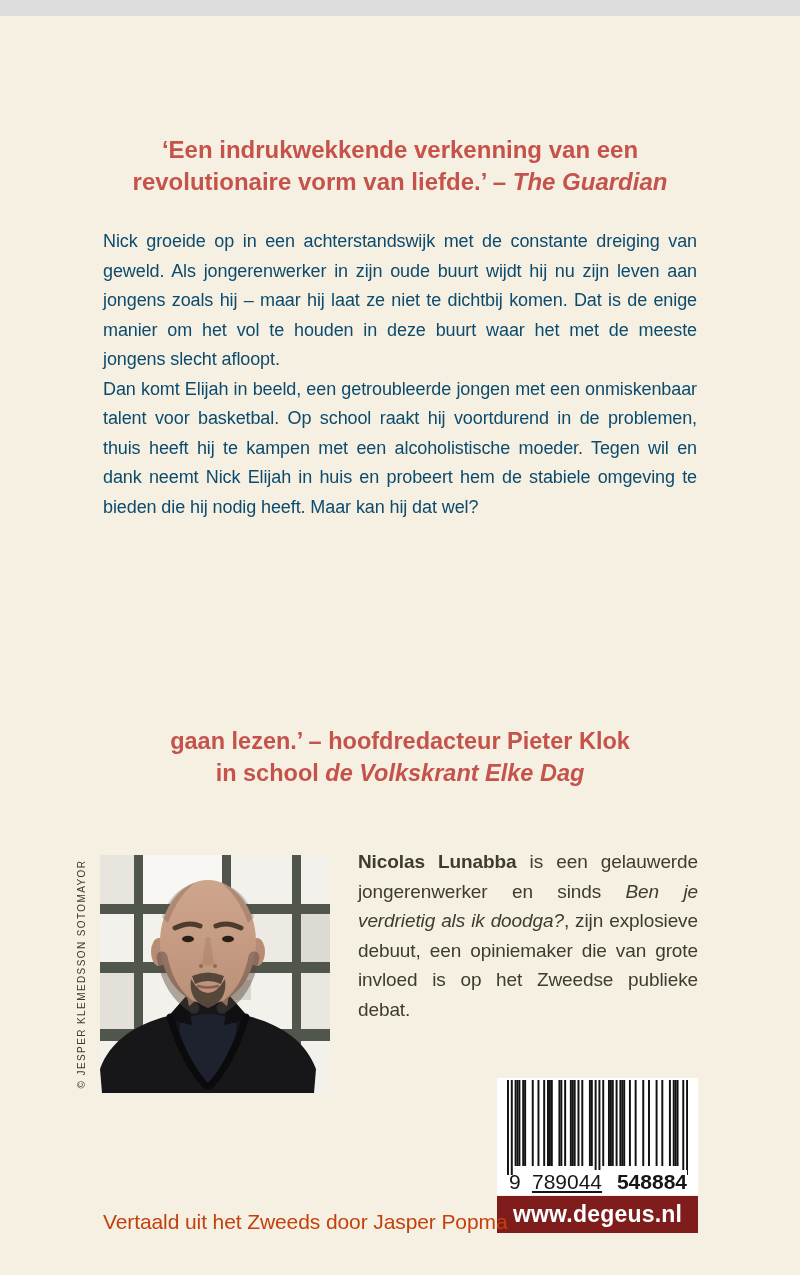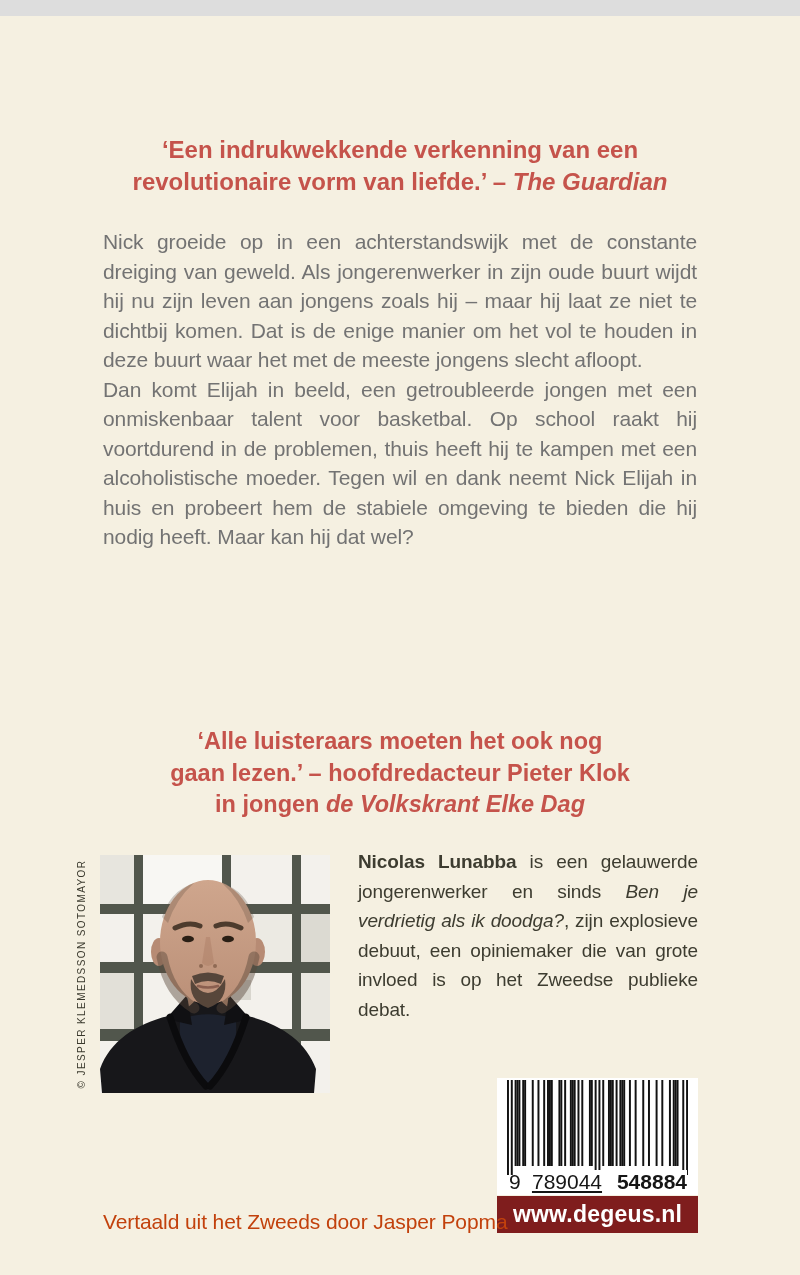--- a/index.html
+++ b/index.html
@@ -13,21 +13,21 @@
   }
   .top-quote{
     position:absolute;left:80px;top:118px;width:640px;
     text-align:center;
     color:#c5534b;
     font-size:24px;line-height:31.5px;font-weight:600;
   }
   .top-quote em{font-style:italic;}
   .synopsis{
     position:absolute;left:103px;top:211px;width:594px;
-    color:#737373;font-size:21px;line-height:29.5px;
+    color:#0c4a6e;font-size:18px;line-height:29.5px;
     text-align:justify;letter-spacing:-0.1px;
   }
   .synopsis p{margin:0;}
   .synopsis p.gap{margin-top:30px;}
   .synopsis em{font-style:italic;}
   .pull-quote{
     position:absolute;left:100px;top:710px;width:600px;
     text-align:center;color:#c5534b;
     font-size:23.5px;line-height:31.5px;font-weight:600;
   }
@@ -84,23 +84,22 @@
   <div class="top-quote">
     <span>‘Een indrukwekkende verkenning van een revolutionaire vorm van liefde.’ – </span><em>The Guardian</em>
   </div>
 
   <div class="synopsis">
     <p>Nick groeide op in een achterstandswijk met de constante dreiging van geweld. Als jongerenwerker in zijn oude buurt wijdt hij nu zijn leven aan jongens zoals hij – maar hij laat ze niet te dichtbij komen. Dat is de enige manier om het vol te houden in deze buurt waar het met de meeste jongens slecht afloopt.</p>
     <p>Dan komt Elijah in beeld, een getroubleerde jongen met een onmiskenbaar talent voor basketbal. Op school raakt hij voortdurend in de problemen, thuis heeft hij te kampen met een alcoholistische moeder. Tegen wil en dank neemt Nick Elijah in huis en probeert hem de stabiele omgeving te bieden die hij nodig heeft. Maar kan hij dat wel?</p>
   </div>
 
   <div class="pull-quote">
-    <div>‘Alle luisteraars moeten het ook nog</div>
     <div>gaan lezen.’ – hoofdredacteur Pieter Klok</div>
-    <div><span>in jongen </span><em>de Volkskrant Elke Dag</em></div>
+    <div><span>in school </span><em>de Volkskrant Elke Dag</em></div>
   </div>
 
   <div class="photo-credit-wrap">
     <span>© JESPER KLEMEDSSON SOTOMAYOR</span>
   </div>
 
   <div class="photo">
     <svg viewBox="0 0 230 238" preserveAspectRatio="none">
       <defs>
         <linearGradient id="skin" x1="0" y1="0" x2="0" y2="1">

